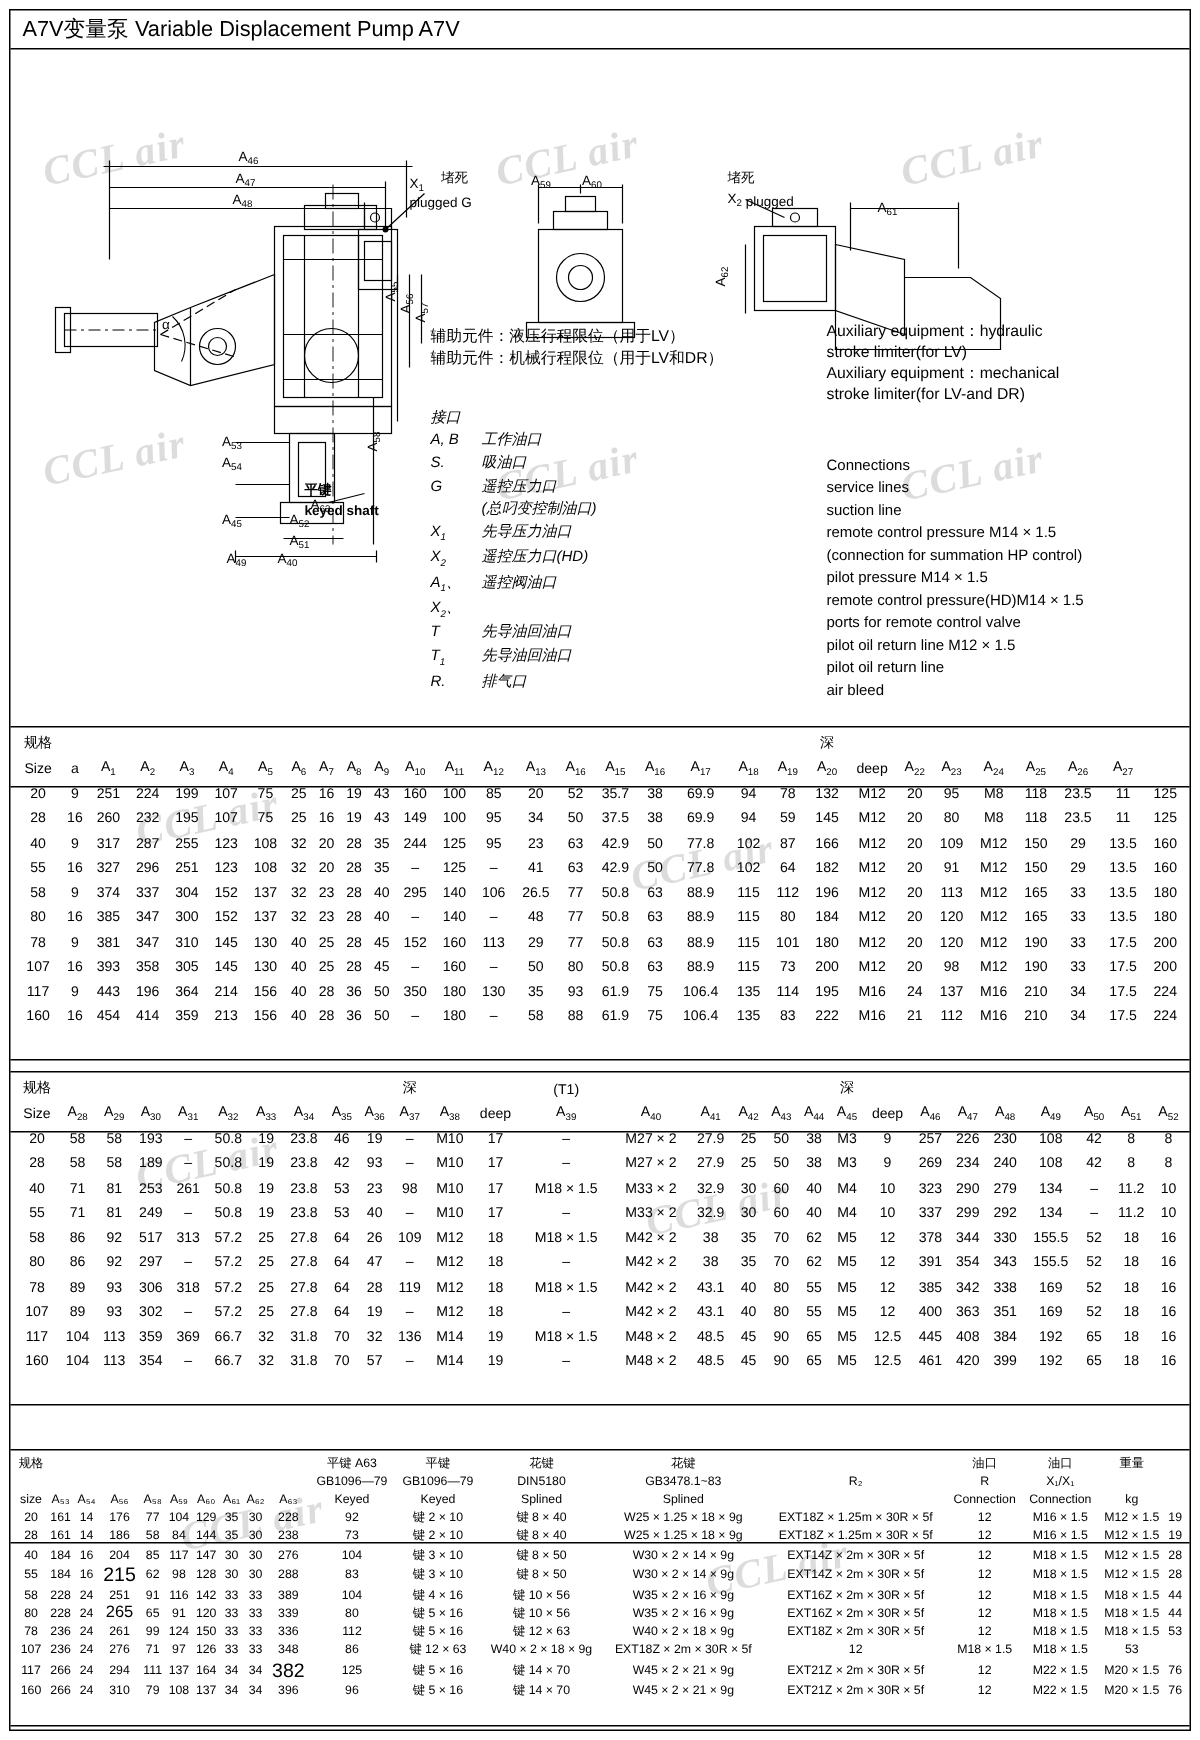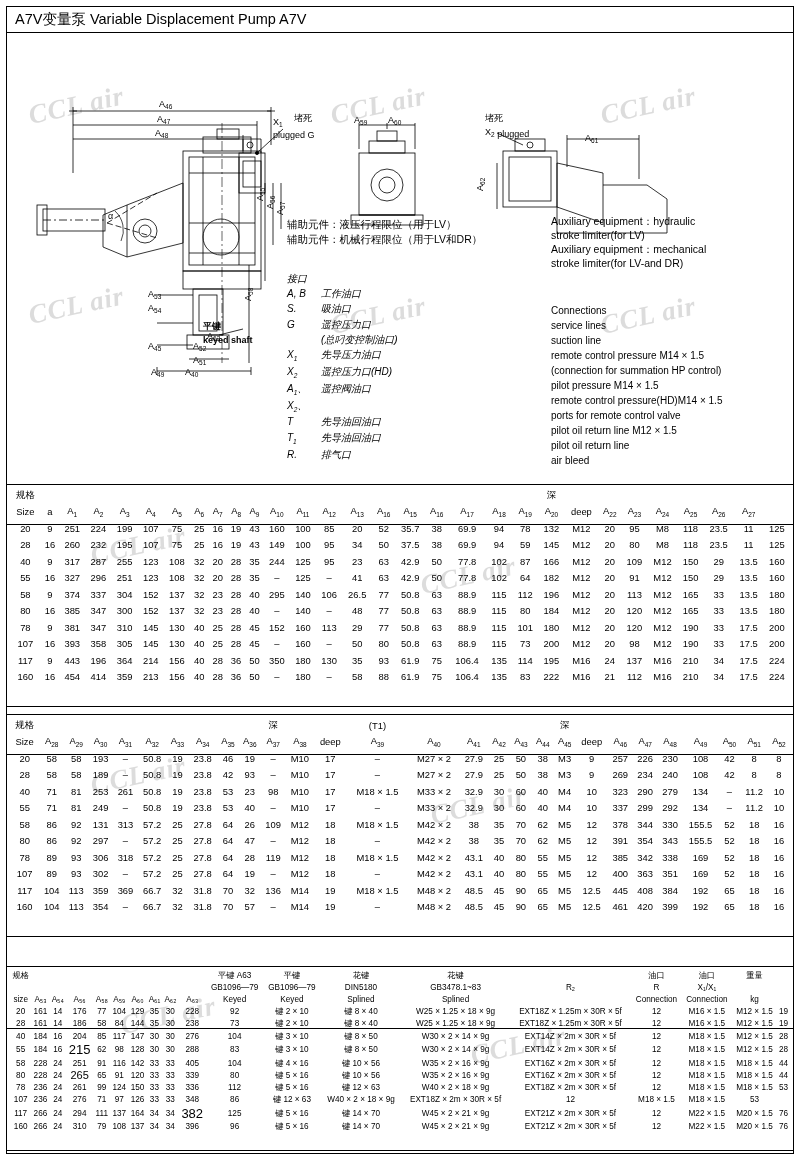--- a/index.html
+++ b/index.html
@@ -790,21 +790,21 @@
           <td>292</td>
           <td>134</td>
           <td>–</td>
           <td>11.2</td>
           <td>10</td>
         </tr>
         <tr style="height: 16.5px;">
           <td>58</td>
           <td>86</td>
           <td>92</td>
-          <td>131</td>
+          <td>517</td>
           <td>313</td>
           <td>57.2</td>
           <td>25</td>
           <td>27.8</td>
           <td>64</td>
           <td>26</td>
           <td>109</td>
           <td>M12</td>
           <td>18</td>
           <td>M18 × 1.5</td>
@@ -1111,21 +1111,21 @@
         <tr style="height: 12.2px;">
           <td style="font-size: 8.2px;">58</td>
           <td style="font-size: 8.2px;">228</td>
           <td style="font-size: 8.2px;">24</td>
           <td style="font-size: 8.2px;">251</td>
           <td style="font-size: 8.2px;">91</td>
           <td style="font-size: 8.2px;">116</td>
           <td style="font-size: 8.2px;">142</td>
           <td style="font-size: 8.2px;">33</td>
           <td style="font-size: 8.2px;">33</td>
-          <td style="font-size: 8.2px;">405</td>
+          <td style="font-size: 8.2px;">389</td>
           <td style="font-size: 8.2px;">104</td>
           <td style="font-size: 8.2px;">键 4 × 16</td>
           <td style="font-size: 8.2px;">键 10 × 56</td>
           <td style="font-size: 8.2px;">W35 × 2 × 16 × 9g</td>
           <td style="font-size: 8.2px;">EXT16Z × 2m × 30R × 5f</td>
           <td style="font-size: 8.2px;">12</td>
           <td style="font-size: 8.2px;">M18 × 1.5</td>
           <td style="font-size: 8.2px;">M18 × 1.5</td>
           <td style="font-size: 8.2px;">44</td>
         </tr>

